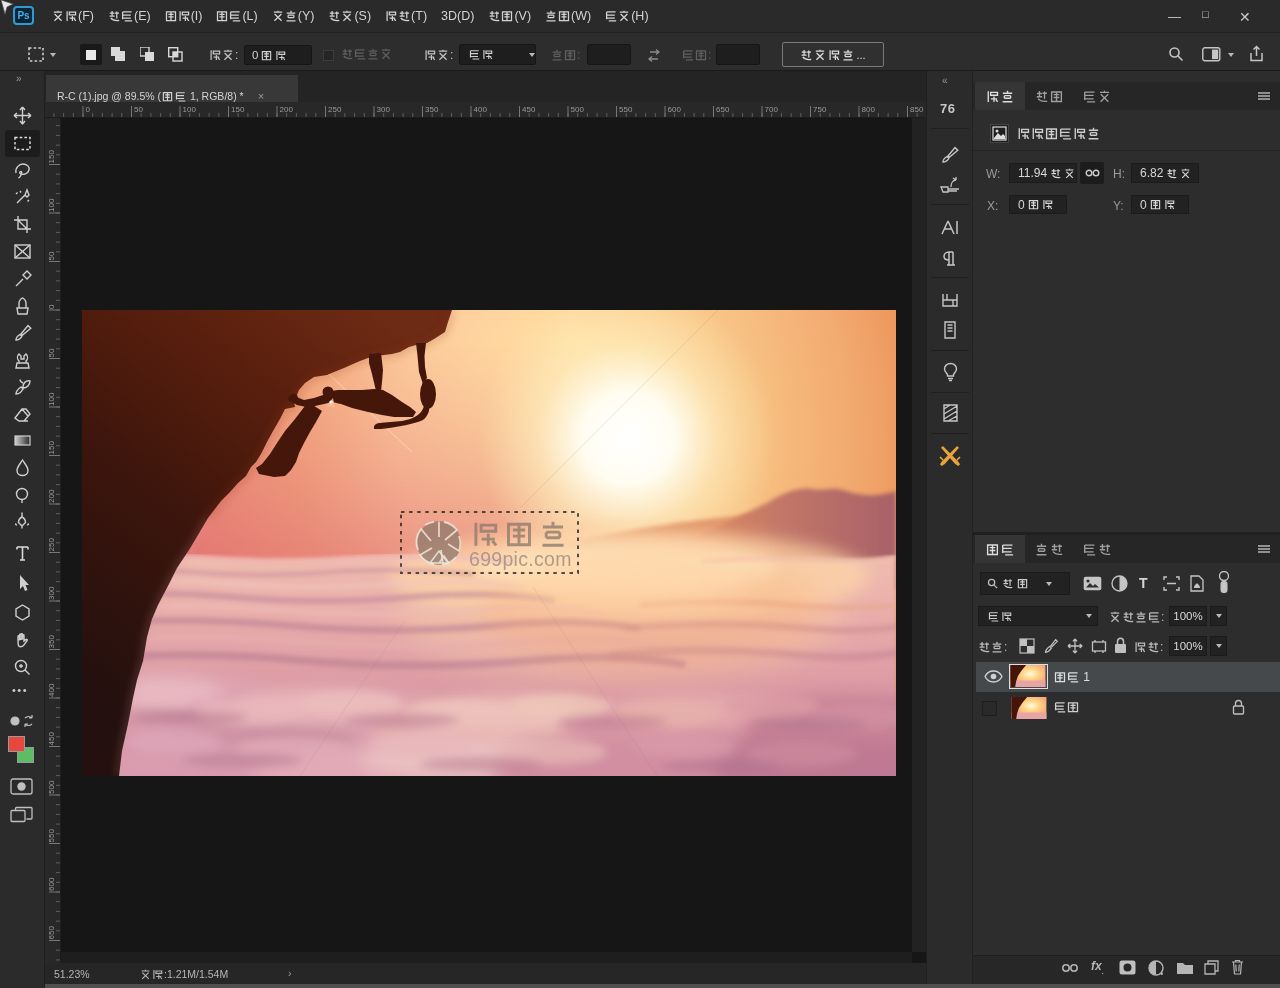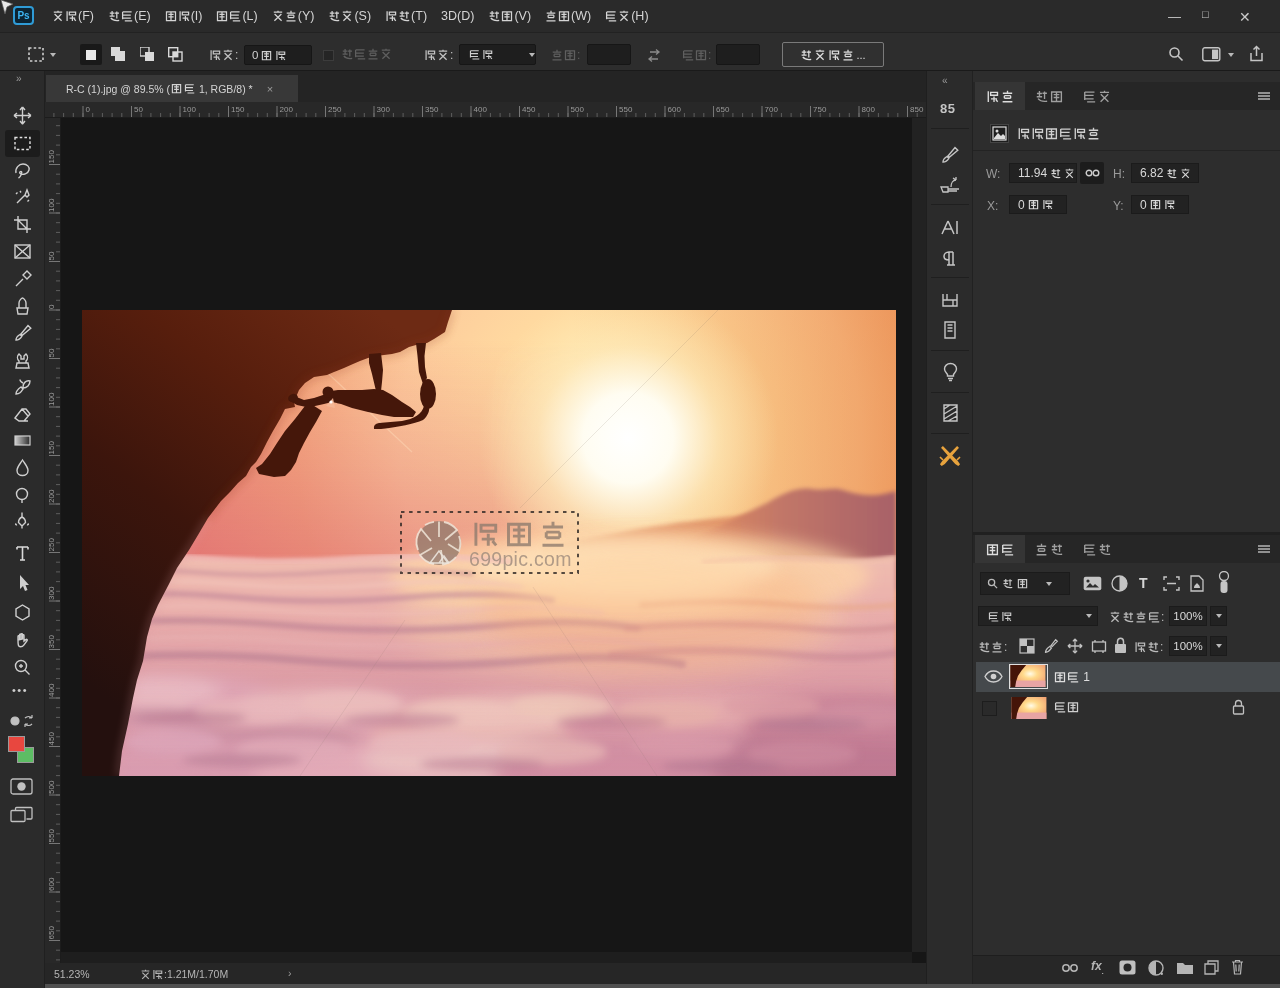--- a/index.html
+++ b/index.html
@@ -3,21 +3,21 @@
 <style>
 html,body{margin:0;padding:0;background:#1c1c1c;}
 body{width:1280px;height:988px;position:relative;overflow:hidden;font-family:"Liberation Sans",sans-serif;}
 *{box-sizing:border-box;}
 .abs{position:absolute;}
 svg.k{display:inline-block;}
 #menubar{left:0;top:0;width:1280px;height:32px;background:#2a2a2a;}
 #optionsbar{left:0;top:32px;width:1280px;height:39px;background:#2d2d2d;border-top:1px solid #222;border-bottom:1px solid #1a1a1a;}
 #toolbar{left:0;top:71px;width:45px;height:917px;background:#2b2b2b;border-right:1px solid #202020;}
 #tabbar{left:45px;top:71px;width:881px;height:31px;background:#242424;}
-#doctab{position:absolute;left:1px;top:4px;width:252px;height:27px;background:#383838;color:#d4d4d4;font-size:10.5px;display:flex;align-items:center;padding-left:20px;}
+#doctab{position:absolute;left:1px;top:4px;width:252px;height:27px;background:#383838;color:#d4d4d4;font-size:10.5px;display:flex;align-items:flex-end;padding-left:11px;}
 #canvasarea{left:45px;top:102px;width:881px;height:861px;background:#161616;}
 #hruler{position:absolute;left:0;top:0;width:881px;height:16px;background:#282828;border-bottom:1px solid #1c1c1c;}
 #vruler{position:absolute;left:0;top:16px;width:16px;height:845px;background:#282828;border-right:1px solid #1c1c1c;}
 #statusbar{left:45px;top:963px;width:881px;height:21px;background:#262626;color:#b5b5b5;font-size:10.5px;}
 #bottomedge{left:45px;top:984px;width:1235px;height:4px;background:#505050;}
 #iconstrip{left:926px;top:71px;width:46px;height:913px;background:#2b2b2b;border-left:1px solid #1f1f1f;}
 #rpanels{left:972px;top:71px;width:308px;height:913px;background:#2d2d2d;border-left:1px solid #212121;}
 .ptabbar{position:absolute;left:0;width:308px;height:28px;background:#262626;}
 .ptab{position:absolute;top:0;height:28px;display:flex;align-items:center;justify-content:center;color:#9f9f9f;font-size:12px;}
 .ptab.on{background:#353535;color:#dedede;}
@@ -851,28 +851,28 @@
 </div>
 <div class="abs" id="statusbar">
 <span style="position:absolute;left:9px;top:5px;">51.23%</span>
 <div class="glbl" style="left:95px;top:5px;color:#b5b5b5;">
       <svg class="k k11">
         <use href="#kb"></use>
       </svg>
       <svg class="k k11">
         <use href="#kd"></use>
       </svg>
-      <span style="font-size:10.5px">:1.21M/1.70M</span>
+      <span style="font-size:10.5px">:1.21M/1.54M</span>
     </div>
 <span style="position:absolute;left:243px;top:4px;color:#9a9a9a;">›</span>
 </div>
 <div class="abs" id="bottomedge"></div>
 <div class="abs" id="iconstrip">
 <div style="position:absolute;left:15px;top:4px;color:#9a9a9a;font-size:10px;letter-spacing:-1px;">«</div>
-<div style="position:absolute;left:13px;top:30px;color:#c5c5c5;font-size:13px;font-weight:bold;letter-spacing:0.5px;">85</div>
+<div style="position:absolute;left:13px;top:30px;color:#c5c5c5;font-size:13px;font-weight:bold;letter-spacing:0.5px;">76</div>
 <div style="position:absolute;left:4px;top:57px;width:38px;height:1px;background:#1f1f1f;"></div>
 <svg style="position:absolute;left:13px;top:74px" width="20" height="20" viewBox="0 0 20 20" fill="none" stroke="#c5c5c5" stroke-width="1.4">
       <path d="M3,17 C3,14.5 4.5,13 7,11.5 L8.8,13.3 C7.3,15.8 5.5,17 3,17 Z M8,11 L15,2.5 L17.8,5.3 L9.3,12.3 Z"></path>
     </svg>
 <svg style="position:absolute;left:12px;top:104px" width="22" height="20" viewBox="0 0 22 20" fill="none" stroke="#c5c5c5" stroke-width="1.3">
       <path d="M2,12 L9,12 L9,17 L4,17 Z M9,14 H20 M9,16 H18 M12,12 C12,8 14,5 17,5 M17,5 L17,2 M17,5 L14,3"></path>
     </svg>
 <div style="position:absolute;left:4px;top:133px;width:38px;height:1px;background:#1f1f1f;"></div>
 <svg style="position:absolute;left:13px;top:147px" width="20" height="20" viewBox="0 0 20 20" fill="none" stroke="#c5c5c5" stroke-width="1.5">
       <path d="M2,16 L8,3 M8,3 L14,16 M4.5,11 H11.5 M17,3 V16"></path>

